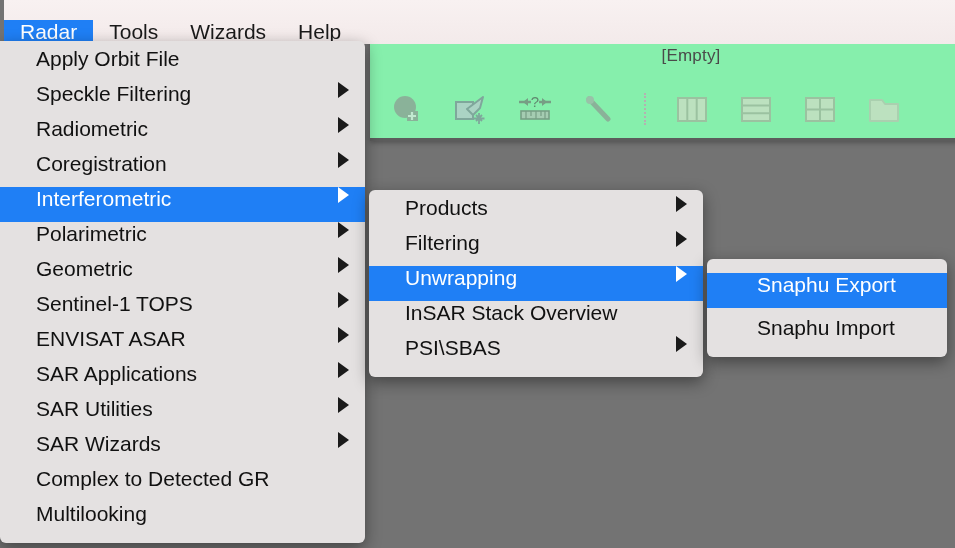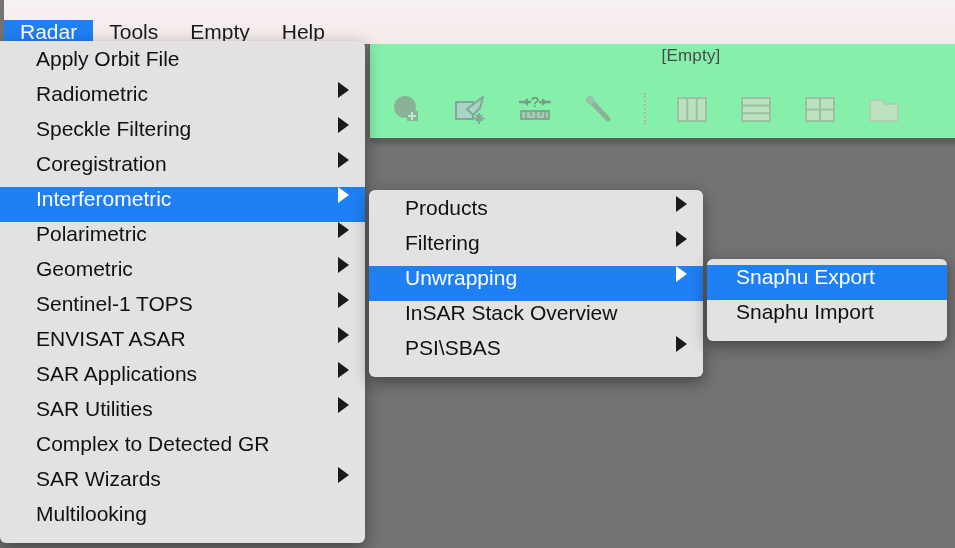--- a/index.html
+++ b/index.html
@@ -143,23 +143,24 @@
     left: 369px; top: 190px;
     width: 334px;
   }
   #menu-interferometric .menu-row { padding-left: 36px; padding-right: 16px; }
 
   #menu-unwrapping {
     left: 707px; top: 259px;
     width: 240px;
   }
   #menu-unwrapping .menu-row {
-    padding-left: 29px;
+    padding-left: 50px;
     padding-right: 16px;
     justify-content: flex-start;
+    margin-top: 8px;
   }
 </style>
 </head>
 <body>
 
 <div id="desktop"></div>
 
 <div id="app-window">
   <div id="window-title">[Empty]</div>
 
@@ -228,35 +229,35 @@
       </svg>
     </div>
 
   </div>
   <div id="toolbar-bottom-edge"></div>
 </div>
 
 <div id="menubar">
   <div class="menubar-item active">Radar</div>
   <div class="menubar-item">Tools</div>
-  <div class="menubar-item">Empty</div>
+  <div class="menubar-item">Wizards</div>
   <div class="menubar-item">Help</div>
 </div>
 
 <div class="menu-panel" id="menu-radar">
   <div class="menu-row">
     <span class="label">Apply Orbit File</span>
     <span class="arrow hidden"></span>
   </div>
   <div class="menu-row">
+    <span class="label">Speckle Filtering</span>
+    <span class="arrow"></span>
+  </div>
+  <div class="menu-row">
     <span class="label">Radiometric</span>
-    <span class="arrow"></span>
-  </div>
-  <div class="menu-row">
-    <span class="label">Speckle Filtering</span>
     <span class="arrow"></span>
   </div>
   <div class="menu-row">
     <span class="label">Coregistration</span>
     <span class="arrow"></span>
   </div>
   <div class="menu-row selected">
     <span class="label">Interferometric</span>
     <span class="arrow"></span>
   </div>
@@ -278,26 +279,26 @@
   </div>
   <div class="menu-row">
     <span class="label">SAR Applications</span>
     <span class="arrow"></span>
   </div>
   <div class="menu-row">
     <span class="label">SAR Utilities</span>
     <span class="arrow"></span>
   </div>
   <div class="menu-row">
+    <span class="label">SAR Wizards</span>
+    <span class="arrow"></span>
+  </div>
+  <div class="menu-row">
     <span class="label">Complex to Detected GR</span>
     <span class="arrow hidden"></span>
-  </div>
-  <div class="menu-row">
-    <span class="label">SAR Wizards</span>
-    <span class="arrow"></span>
   </div>
   <div class="menu-row">
     <span class="label">Multilooking</span>
     <span class="arrow hidden"></span>
   </div>
 </div>
 
 <div class="menu-panel" id="menu-interferometric">
   <div class="menu-row">
     <span class="label">Products</span>

